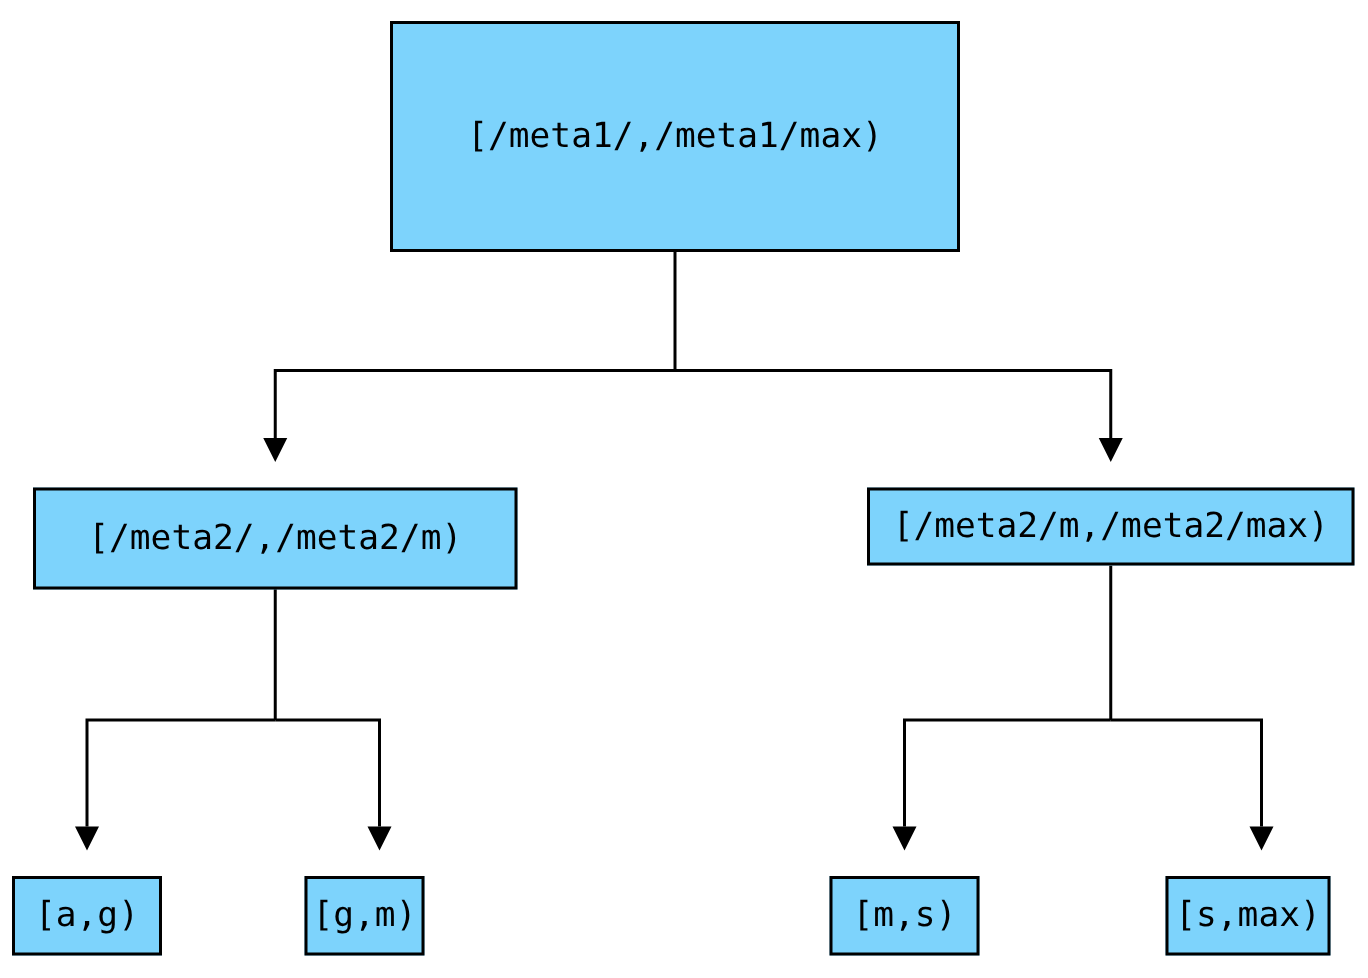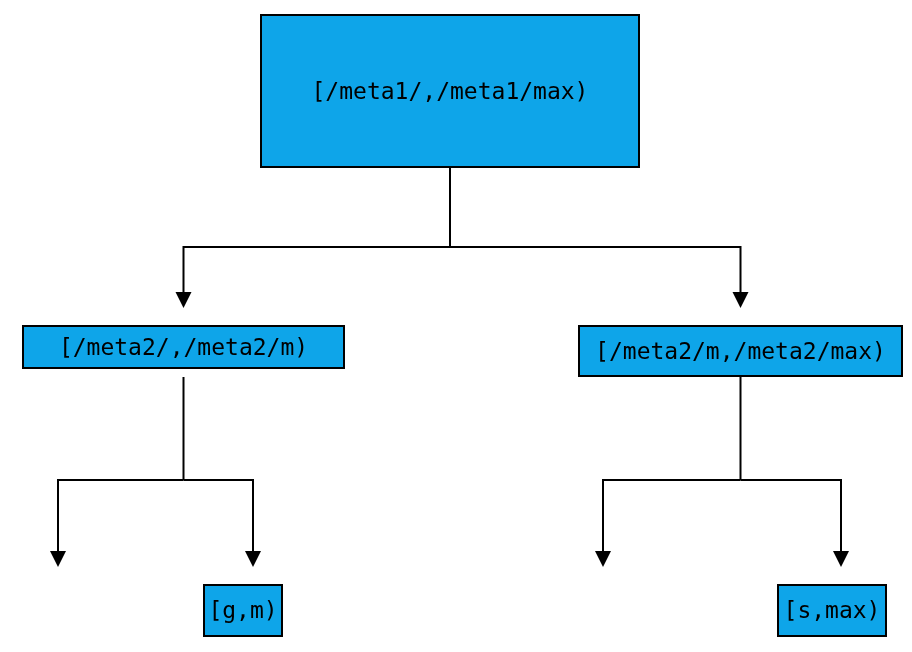--- a/index.html
+++ b/index.html
@@ -29,32 +29,32 @@
     stroke-width: 2;
   }
   .arrowhead {
     fill: #000000;
     stroke: none;
   }
   .tree-node {
     position: absolute;
     box-sizing: border-box;
     border: 2px solid #000000;
-    background: #0ea5e9;
+    background: #7dd3fc;
     color: #000000;
     display: flex;
     align-items: center;
     justify-content: center;
     font-size: 23px;
     font-weight: normal;
     white-space: nowrap;
     line-height: 1;
   }
   .node-root   { left: 260px; top: 14px;  width: 380px; height: 154px; }
-  .node-left   { left: 22px;  top: 325px; width: 323px; height: 44px; }
+  .node-left   { left: 22px;  top: 325px; width: 323px; height: 68px; }
   .node-right  { left: 578px; top: 325px; width: 325px; height: 52px; }
   .node-leaf-ag   { left: 8px;   top: 584px; width: 100px; height: 53px; }
   .node-leaf-gm   { left: 203px; top: 584px; width: 80px; height: 53px; }
   .node-leaf-ms   { left: 553px; top: 584px; width: 100px; height: 53px; }
   .node-leaf-smax { left: 777px; top: 584px; width: 110px; height: 53px; }
 </style>
 </head>
 <body>
 
 <div class="canvas">
@@ -109,23 +109,29 @@
   </div>
 
   <div class="tree-node node-left">
     <span>[/meta2/,/meta2/m)</span>
   </div>
 
   <div class="tree-node node-right">
     <span>[/meta2/m,/meta2/max)</span>
   </div>
 
+  <div class="tree-node node-leaf-ag">
+    <span>[a,g)</span>
+  </div>
 
   <div class="tree-node node-leaf-gm">
     <span>[g,m)</span>
   </div>
 
+  <div class="tree-node node-leaf-ms">
+    <span>[m,s)</span>
+  </div>
 
   <div class="tree-node node-leaf-smax">
     <span>[s,max)</span>
   </div>
 
 </div>
 
 </body></html>

